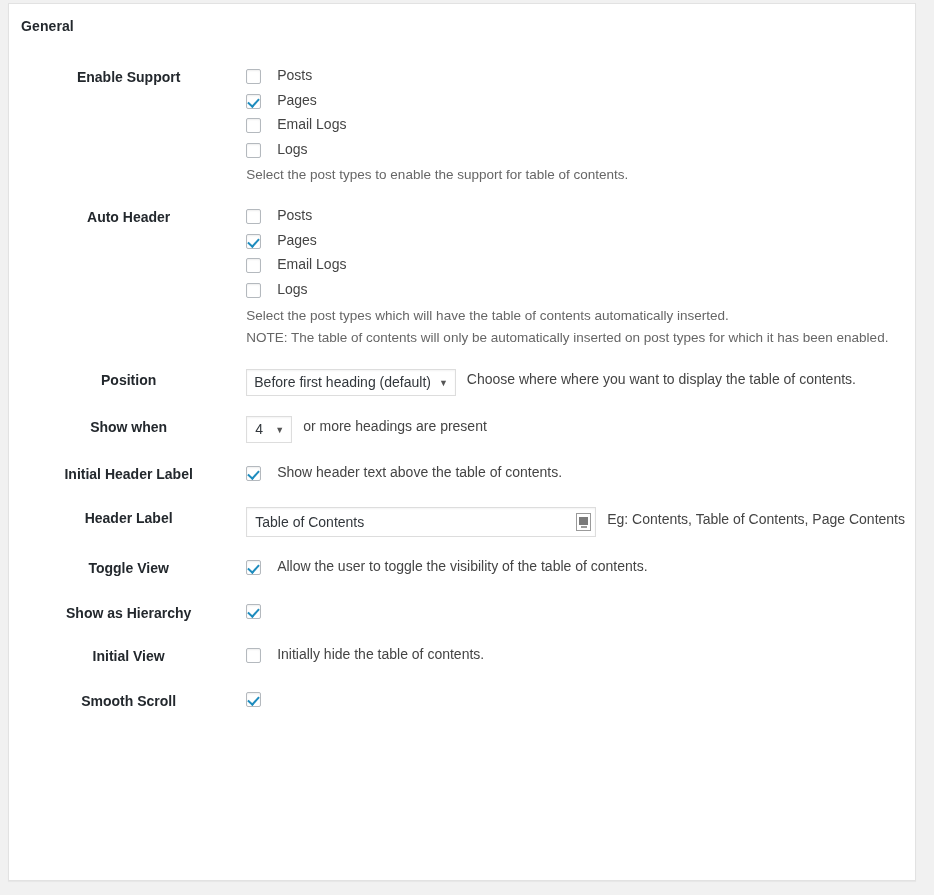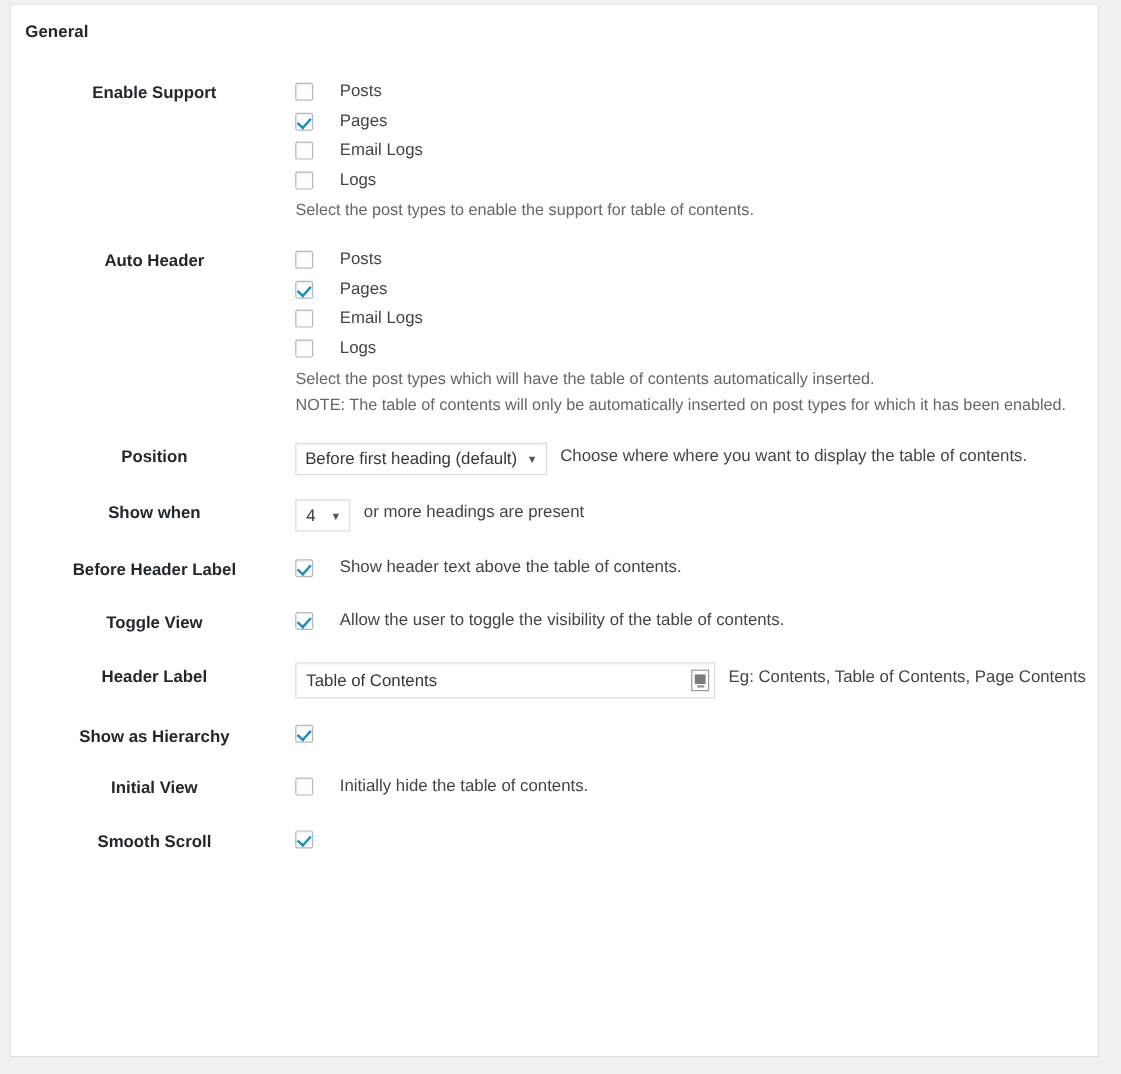--- a/index.html
+++ b/index.html
@@ -78,21 +78,21 @@
     border: solid #1e8cbe;
     border-width: 0 2px 2px 0;
     transform: rotate(42deg);
   }
   .cb-row {
     display: block;
     margin-bottom: 4px;
     white-space: nowrap;
   }
   .cb-row .cb-label {
-    margin-left: 18px;
+    margin-left: 12px;
     font-size: 14px;
     color: #444;
     vertical-align: 1px;
   }
   .desc {
     display: block;
     color: #666;
     font-size: 13.5px;
     margin-top: 5px;
     line-height: 1.55;
@@ -256,51 +256,51 @@
         <td class="nowrap">
           <span class="select num">
             <span>4</span>
             <span class="arrow">▼</span>
           </span>
           <span class="inline-desc">or more headings are present</span>
         </td>
       </tr>
 
       <tr class="row-tall">
-        <th>Before Header Label</th>
+        <th>Initial Header Label</th>
         <td>
           <span class="cb-row">
             <span class="cb checked"></span>
             <span class="cb-label">Show header text above the table of contents.</span>
-          </span>
-        </td>
-      </tr>
-
-      <tr class="row-tall">
-        <th>Toggle View</th>
-        <td>
-          <span class="cb-row">
-            <span class="cb checked"></span>
-            <span class="cb-label">Allow the user to toggle the visibility of the table of contents.</span>
           </span>
         </td>
       </tr>
 
       <tr class="row-tall">
         <th>Header Label</th>
         <td class="nowrap">
           <span class="textwrap">
             <input class="textinput" type="text" value="Table of Contents" style="">
             <span class="input-icon"></span>
           </span>
           <span class="inline-desc">Eg: Contents, Table of Contents, Page Contents</span>
         </td>
       </tr>
 
       <tr class="row-tall">
+        <th>Toggle View</th>
+        <td>
+          <span class="cb-row">
+            <span class="cb checked"></span>
+            <span class="cb-label">Allow the user to toggle the visibility of the table of contents.</span>
+          </span>
+        </td>
+      </tr>
+
+      <tr class="row-tall">
         <th>Show as Hierarchy</th>
         <td>
           <span class="cb-row">
             <span class="cb checked"></span>
           </span>
         </td>
       </tr>
 
       <tr class="row-tall">
         <th>Initial View</th>

